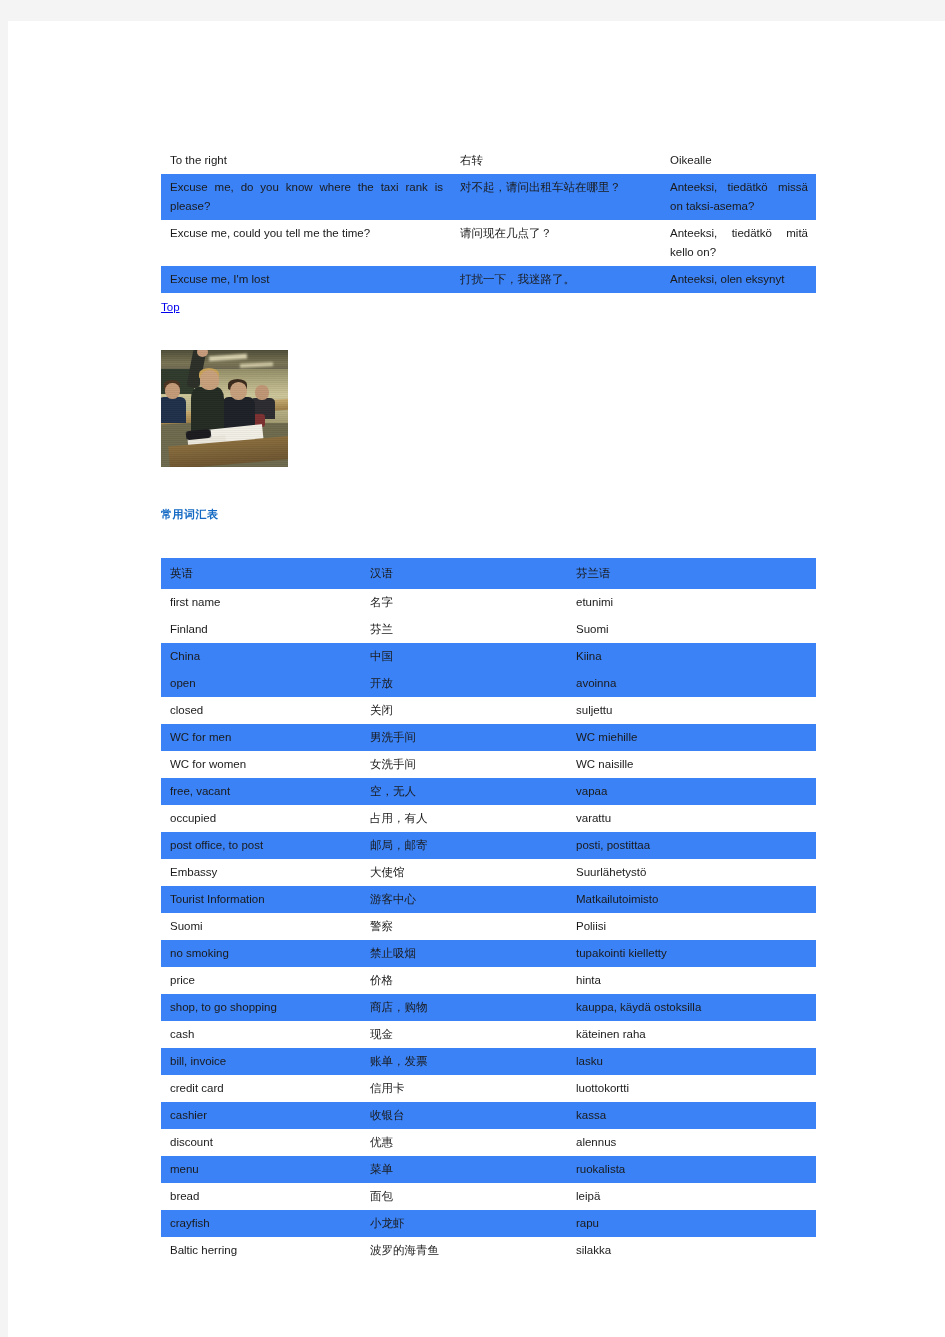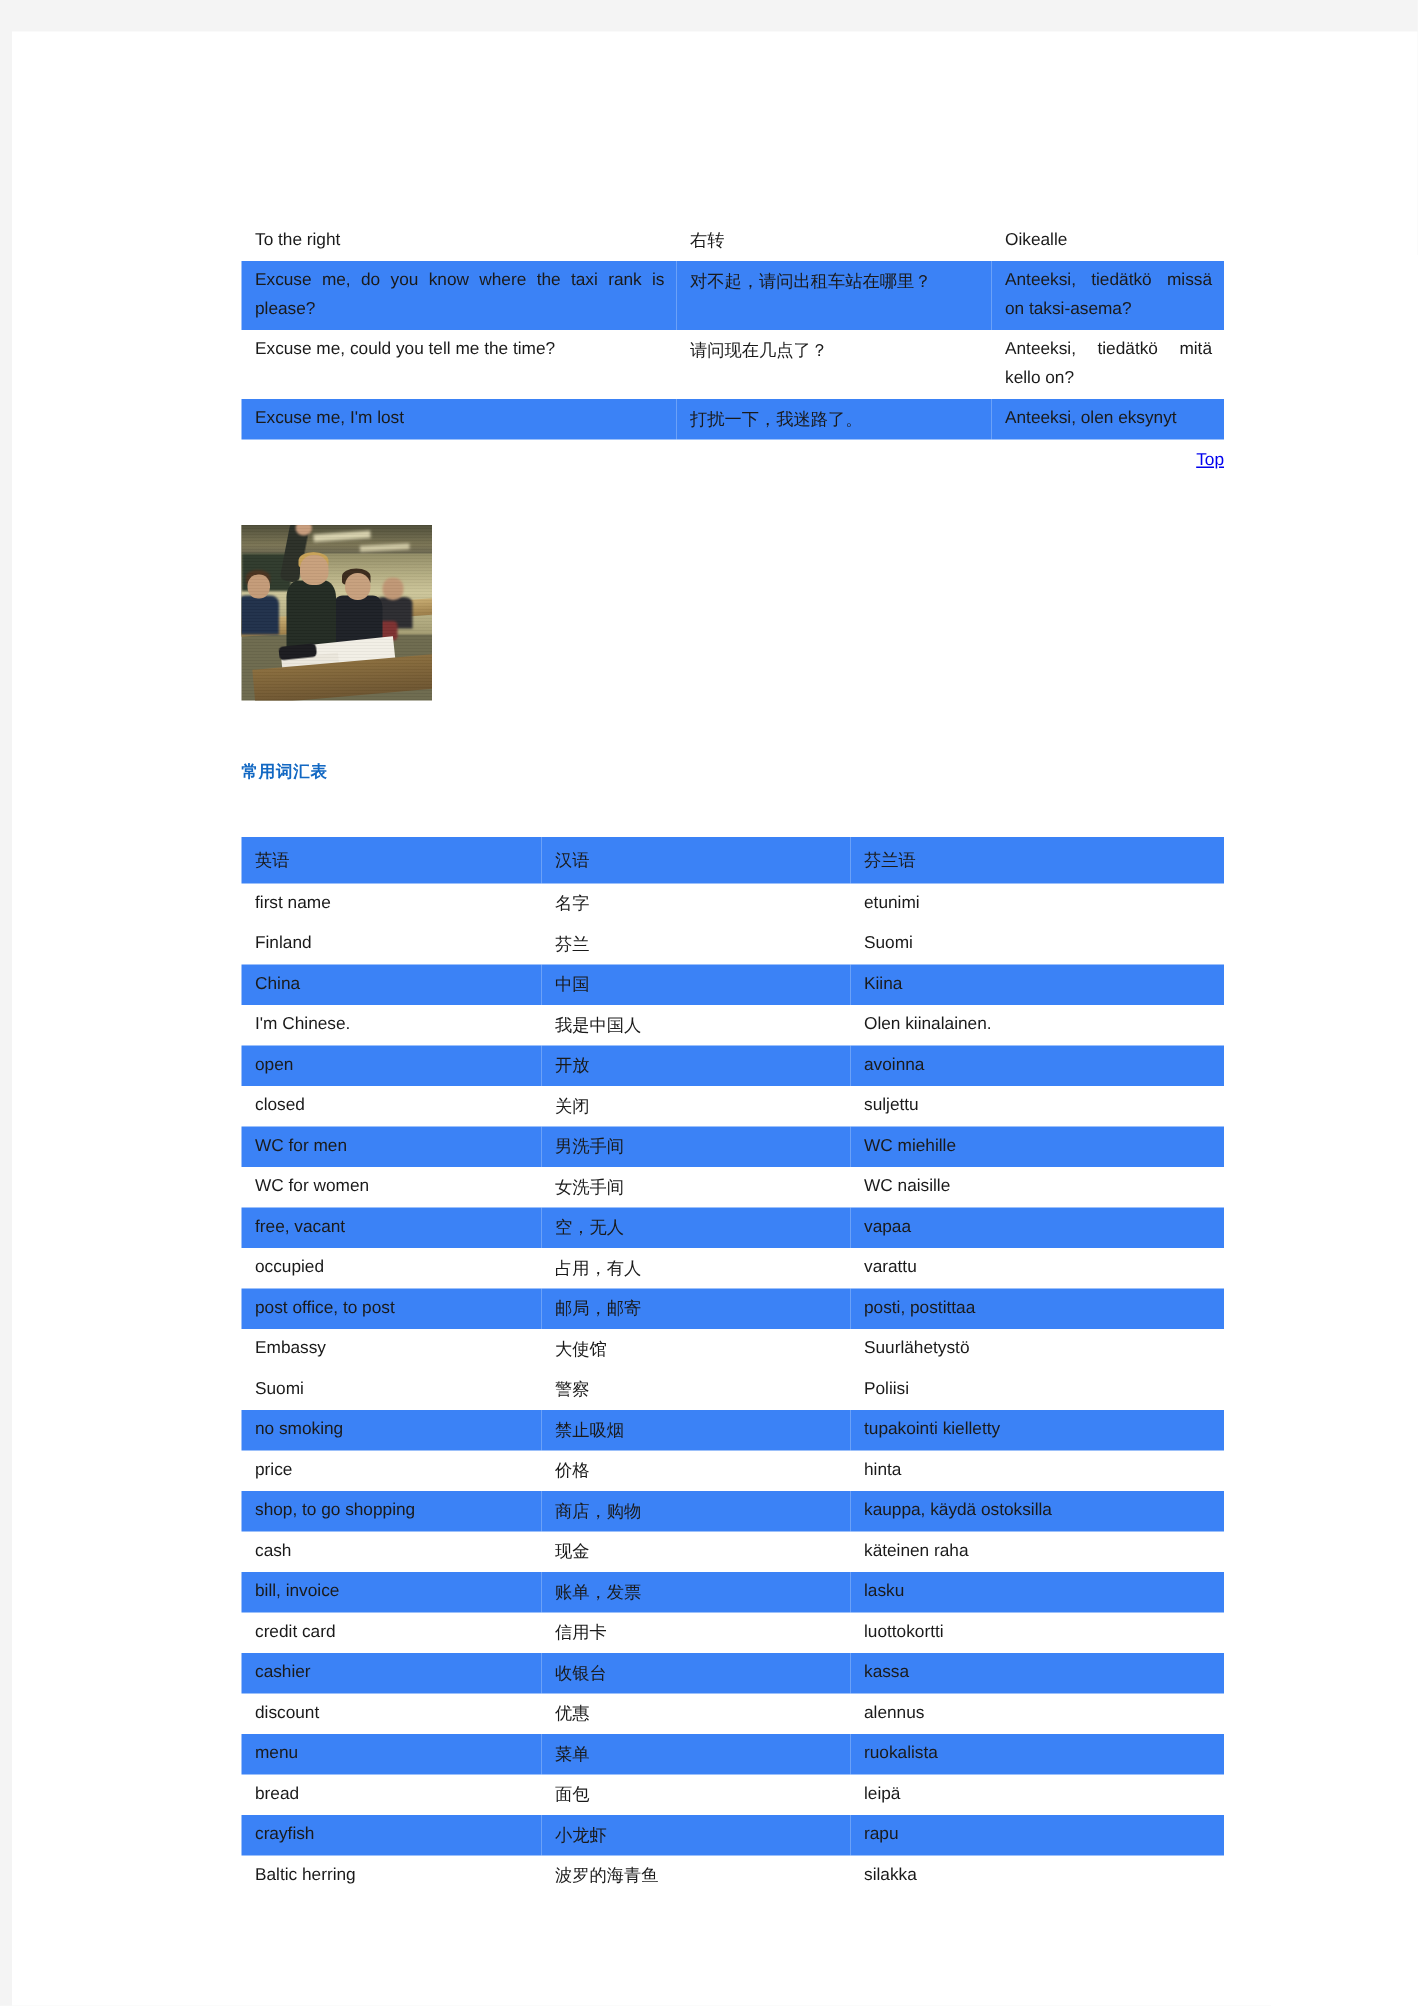--- a/index.html
+++ b/index.html
@@ -60,21 +60,21 @@
   .vocab-tbl col.c2 { width: 206px; }
   .vocab-tbl col.c3 { width: 249px; }
   .vocab-tbl td { text-align: left; text-align-last: left; }
   .vocab-tbl thead td { padding-top: 6px; padding-bottom: 6px; }
 
   .cjk { font-family: "DejaVu Sans", "Liberation Sans", sans-serif; }
 
   
   .toplink-row {
     width: 655px;
-    text-align: right;
+    text-align: left;
     margin-top: 8px;
     font-size: 11.5px;
   }
   .toplink {
     color: #0000ee;
     text-decoration: underline;
     cursor: pointer;
   }
 
   
@@ -311,25 +311,20 @@
             <tr>
               <td>Finland</td>
               <td class="cjk">芬兰</td>
               <td>Suomi</td>
             </tr>
             <tr class="stripe">
               <td>China</td>
               <td class="cjk">中国</td>
               <td>Kiina</td>
             </tr>
-            <tr>
-              <td>I'm Chinese.</td>
-              <td class="cjk">我是中国人</td>
-              <td>Olen kiinalainen.</td>
-            </tr>
             <tr class="stripe">
               <td>open</td>
               <td class="cjk">开放</td>
               <td>avoinna</td>
             </tr>
             <tr>
               <td>closed</td>
               <td class="cjk">关闭</td>
               <td>suljettu</td>
             </tr>
@@ -356,20 +351,25 @@
             <tr class="stripe">
               <td>post office, to post</td>
               <td class="cjk">邮局，邮寄</td>
               <td>posti, postittaa</td>
             </tr>
             <tr>
               <td>Embassy</td>
               <td class="cjk">大使馆</td>
               <td>Suurlähetystö</td>
             </tr>
+            <tr class="stripe">
+              <td>Tourist Information</td>
+              <td class="cjk">游客中心</td>
+              <td>Matkailutoimisto</td>
+            </tr>
             <tr>
               <td>Suomi</td>
               <td class="cjk">警察</td>
               <td>Poliisi</td>
             </tr>
             <tr class="stripe">
               <td>no smoking</td>
               <td class="cjk">禁止吸烟</td>
               <td>tupakointi kielletty</td>
             </tr>

